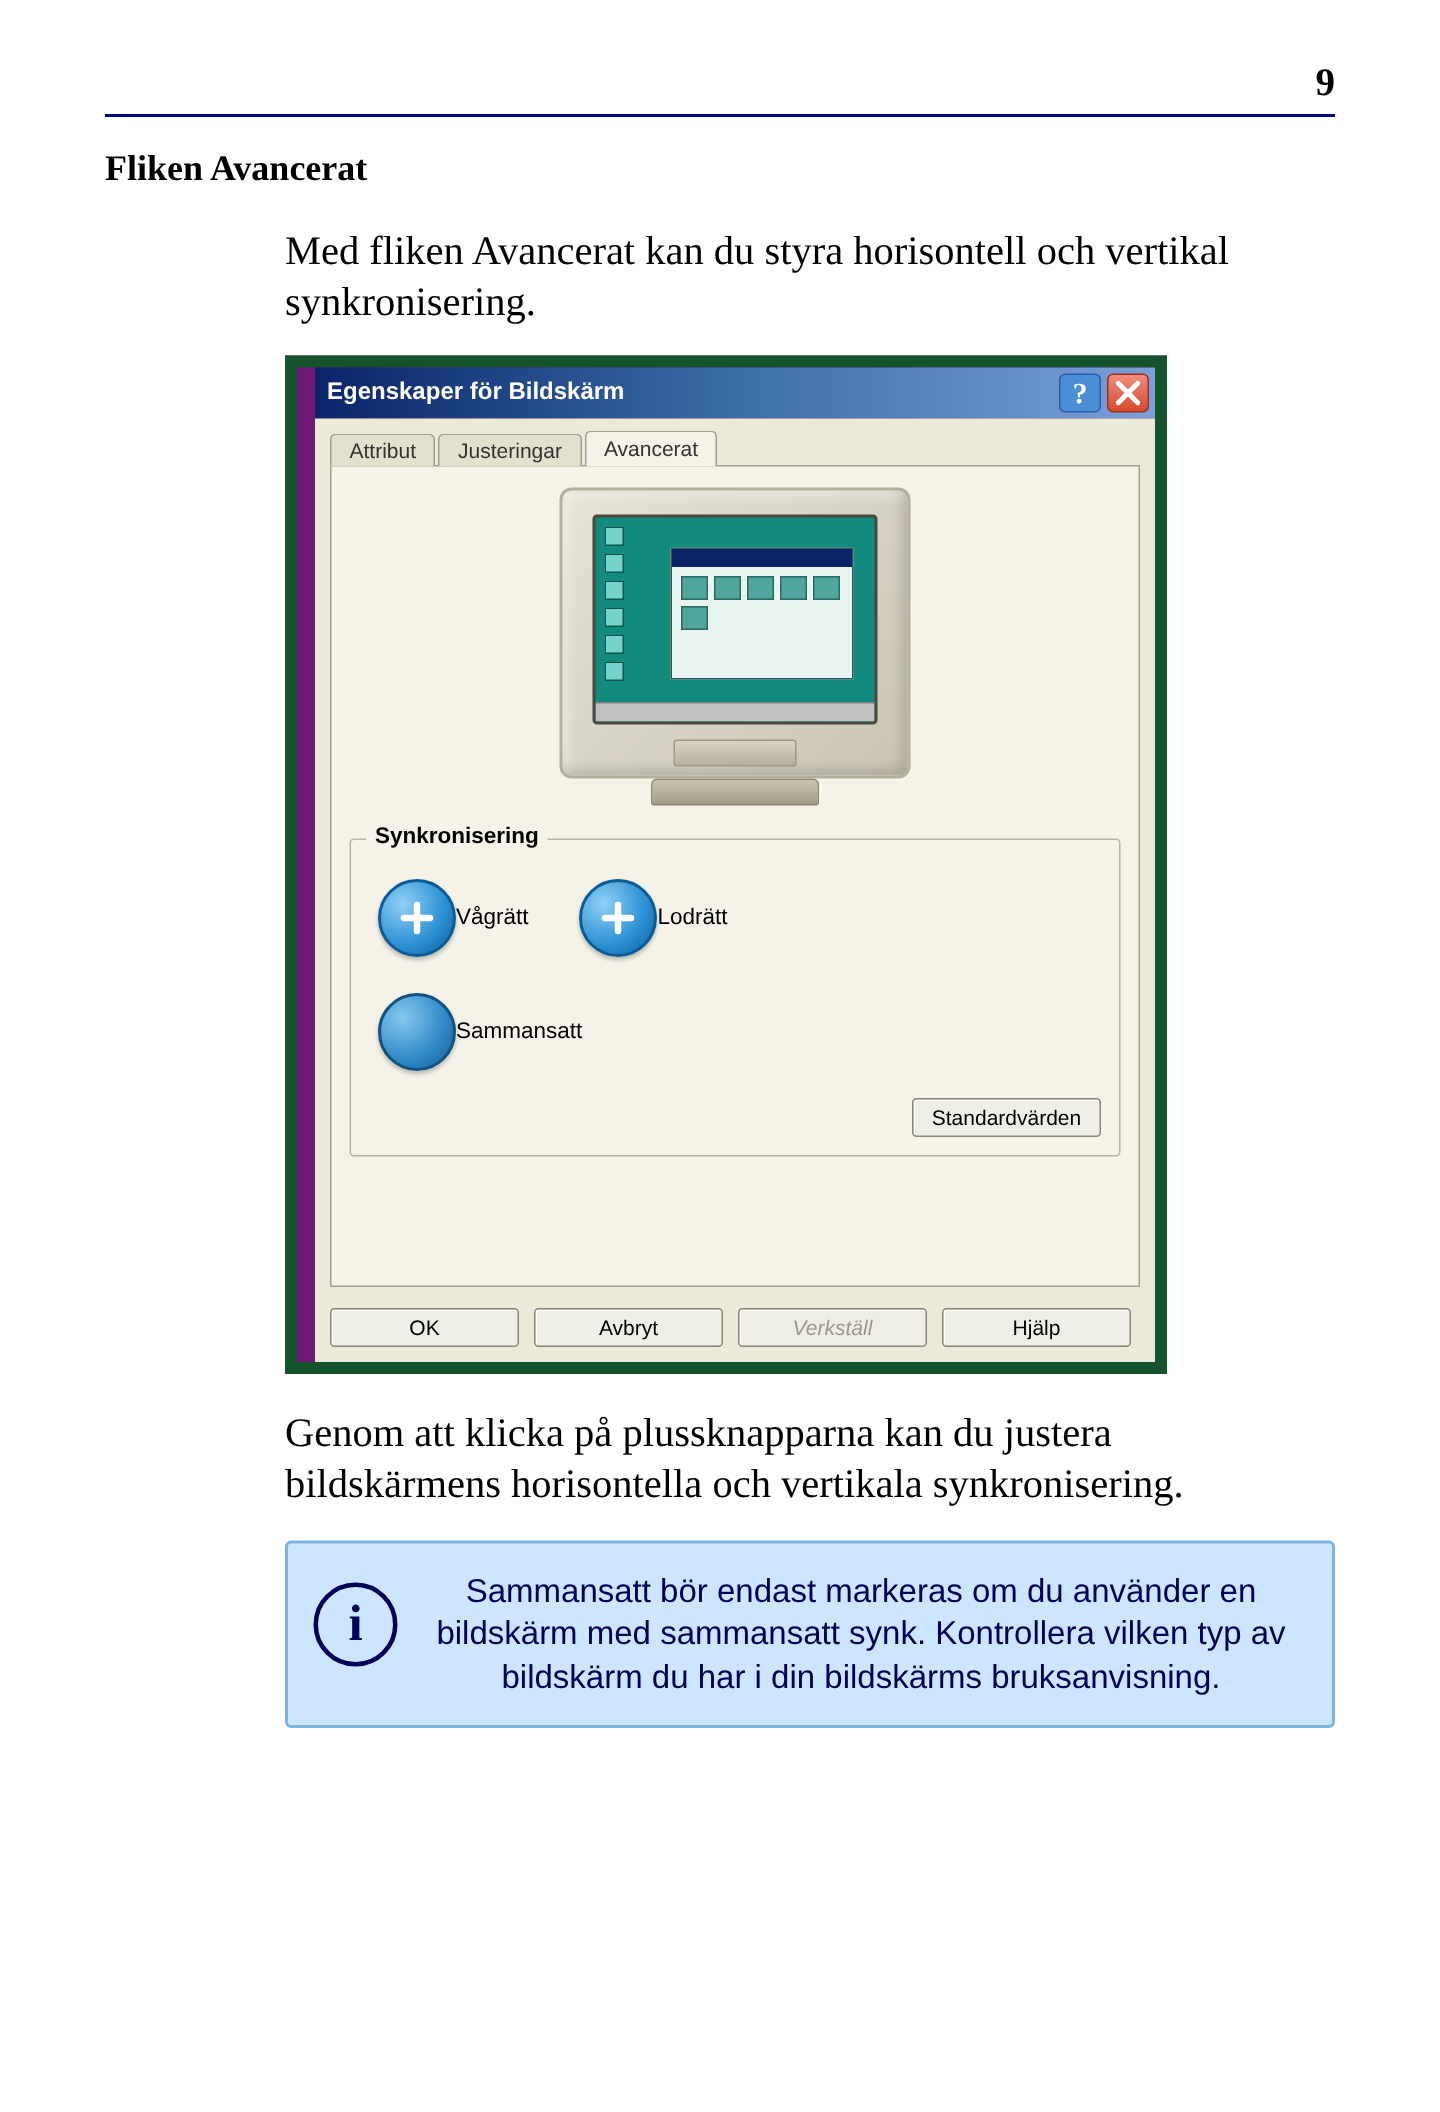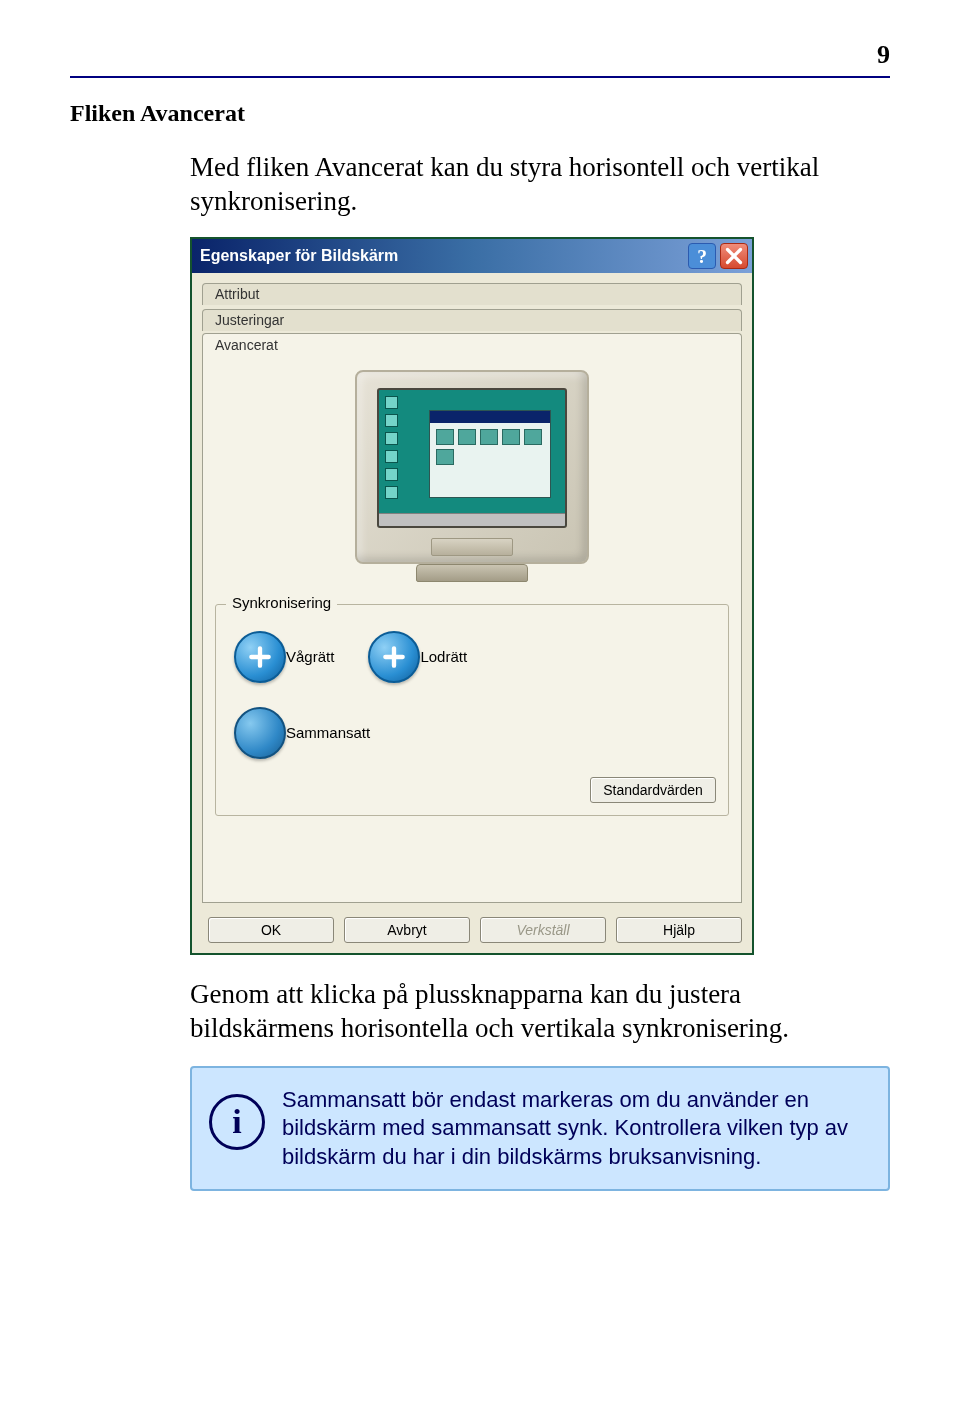--- a/index.html
+++ b/index.html
@@ -33,23 +33,24 @@
     font-size: 27px;
     line-height: 1.25;
     margin: 0 0 18px 120px;
   }
   .screenshot-wrap {
     margin: 0 0 22px 120px;
   }
   
   .dialog {
     width: 560px;
-    border: 2px solid #14532d;
-    background: #737373;
+    border: 8px solid #14532d;
+    background: #701a75;
     font-family: Tahoma, Arial, sans-serif;
+    padding-left: 12px;
   }
   .titlebar {
     display: flex;
     align-items: center;
     background: linear-gradient(to right, #0a246a 0%, #3a6ea5 50%, #7ba0d8 100%);
     height: 34px;
     padding: 0 4px 0 8px;
     color: #fff;
   }
   .titlebar-text {
@@ -83,21 +84,20 @@
   .dialog-body {
     padding: 8px 10px 10px 10px;
     background: #ece9d8;
   }
   .tabs {
     display: flex;
     gap: 2px;
     margin-bottom: -1px;
     position: relative;
     z-index: 2;
-    flex-direction: column;
   }
   .tab {
     padding: 3px 12px 3px 12px;
     font-size: 14px;
     background: #ece9d8;
     border: 1px solid #a0a090;
     border-top-left-radius: 4px;
     border-top-right-radius: 4px;
     border-bottom: none;
     color: #333;
@@ -191,21 +191,21 @@
     padding: 14px 12px 12px 12px;
     position: relative;
     margin-top: 18px;
   }
   .group-title {
     position: absolute;
     top: -11px; left: 10px;
     background: #f5f3e8;
     padding: 0 6px;
     font-size: 15px;
-    font-weight: normal;
+    font-weight: bold;
   }
   .sync-row {
     display: flex;
     align-items: center;
     padding: 12px 6px;
   }
   .plus-btn {
     width: 48px; height: 48px; border-radius: 50%;
     background: radial-gradient(circle at 30% 30%, #8fd0f5, #2a8fd3 60%, #0f5c99);
     border: 2px solid #0b5c96;
@@ -231,21 +231,20 @@
     padding: 4px 12px;
     background: #efeee6;
     border: 1px solid #8a8778;
     border-radius: 3px;
     box-shadow: inset 1px 1px 0 #fff;
     min-width: 100px;
     text-align: center;
   }
   .bottom-buttons {
     display: flex;
-    justify-content: flex-end;
     gap: 10px;
     margin-top: 14px;
   }
   .win-btn.disabled {
     color: #9a9888;
     font-style: italic;
   }
   .body-text {
     font-size: 27px;
     line-height: 1.28;
@@ -277,20 +276,21 @@
     font-family: "Times New Roman", serif;
     font-weight: bold;
     font-size: 34px;
     color: #000058;
     background: #cce6ff;
   }
   .info-text {
     font-size: 22px;
     color: #000058;
     line-height: 1.3;
+    text-align: center;
   }
 </style>
 </head>
 <body>
 
 <div class="page">
 
   <div class="page-number-row">
     <span>9</span>
   </div>

